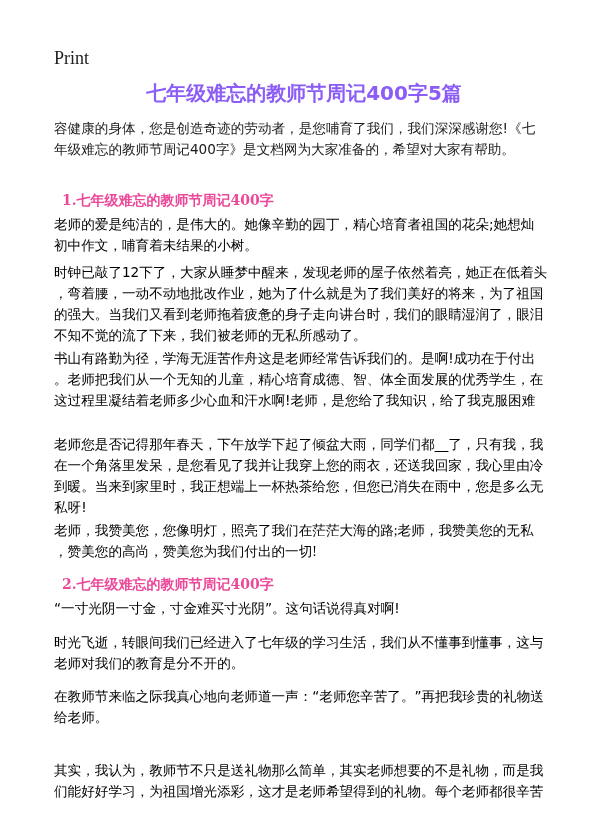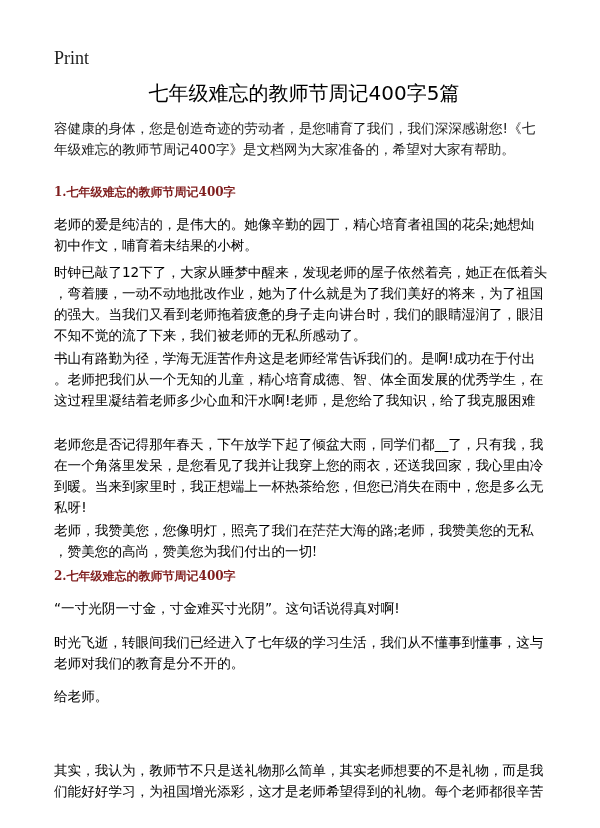--- a/index.html
+++ b/index.html
@@ -29,42 +29,42 @@
       font-size: 18px;
       color: #222;
     }
     .doc-title {
       position: absolute;
       top: 80px;
       left: 0;
       width: 500px;
       text-align: center;
       font-size: 20px;
-      color: #000000;
+      color: #8b5cf6;
       letter-spacing: 0px;
       margin: 0;
-      font-weight: normal;
+      font-weight: bold;
     }
     .intro {
       position: absolute;
       top: 118px;
       left: 0;
       width: 496px;
       font-size: 13.6px;
       line-height: 21px;
       margin: 0;
     }
     .sec-head {
       position: absolute;
       left: 0;
       font-family: "DejaVu Serif", "Liberation Serif", serif;
       font-weight: bold;
-      font-size: 12px;
-      margin: 0;
-      color: #7f1d1d;
+      font-size: 14px;
+      margin: 8px;
+      color: #ec4899;
     }
     .para {
       position: absolute;
       left: 0;
       width: 496px;
       font-size: 13.6px;
       line-height: 21px;
       margin: 0;
       color: #000000;
     }
@@ -124,20 +124,21 @@
   <p class="para" style="top:598px;">
     <span class="line">“一寸光阴一寸金，寸金难买寸光阴”。这句话说得真对啊!</span>
   </p>
 
   <p class="para" style="top:632px;">
     <span class="line">时光飞逝，转眼间我们已经进入了七年级的学习生活，我们从不懂事到懂事，这与</span>
     <span class="line">老师对我们的教育是分不开的。</span>
   </p>
 
   <p class="para" style="top:686px;">
+    <span class="line">在教师节来临之际我真心地向老师道一声：“老师您辛苦了。”再把我珍贵的礼物送</span>
     <span class="line">给老师。</span>
   </p>
 
   <p class="para" style="top:760px;">
     <span class="line">其实，我认为，教师节不只是送礼物那么简单，其实老师想要的不是礼物，而是我</span>
     <span class="line">们能好好学习，为祖国增光添彩，这才是老师希望得到的礼物。每个老师都很辛苦</span>
   </p>
 
 </div>
 

